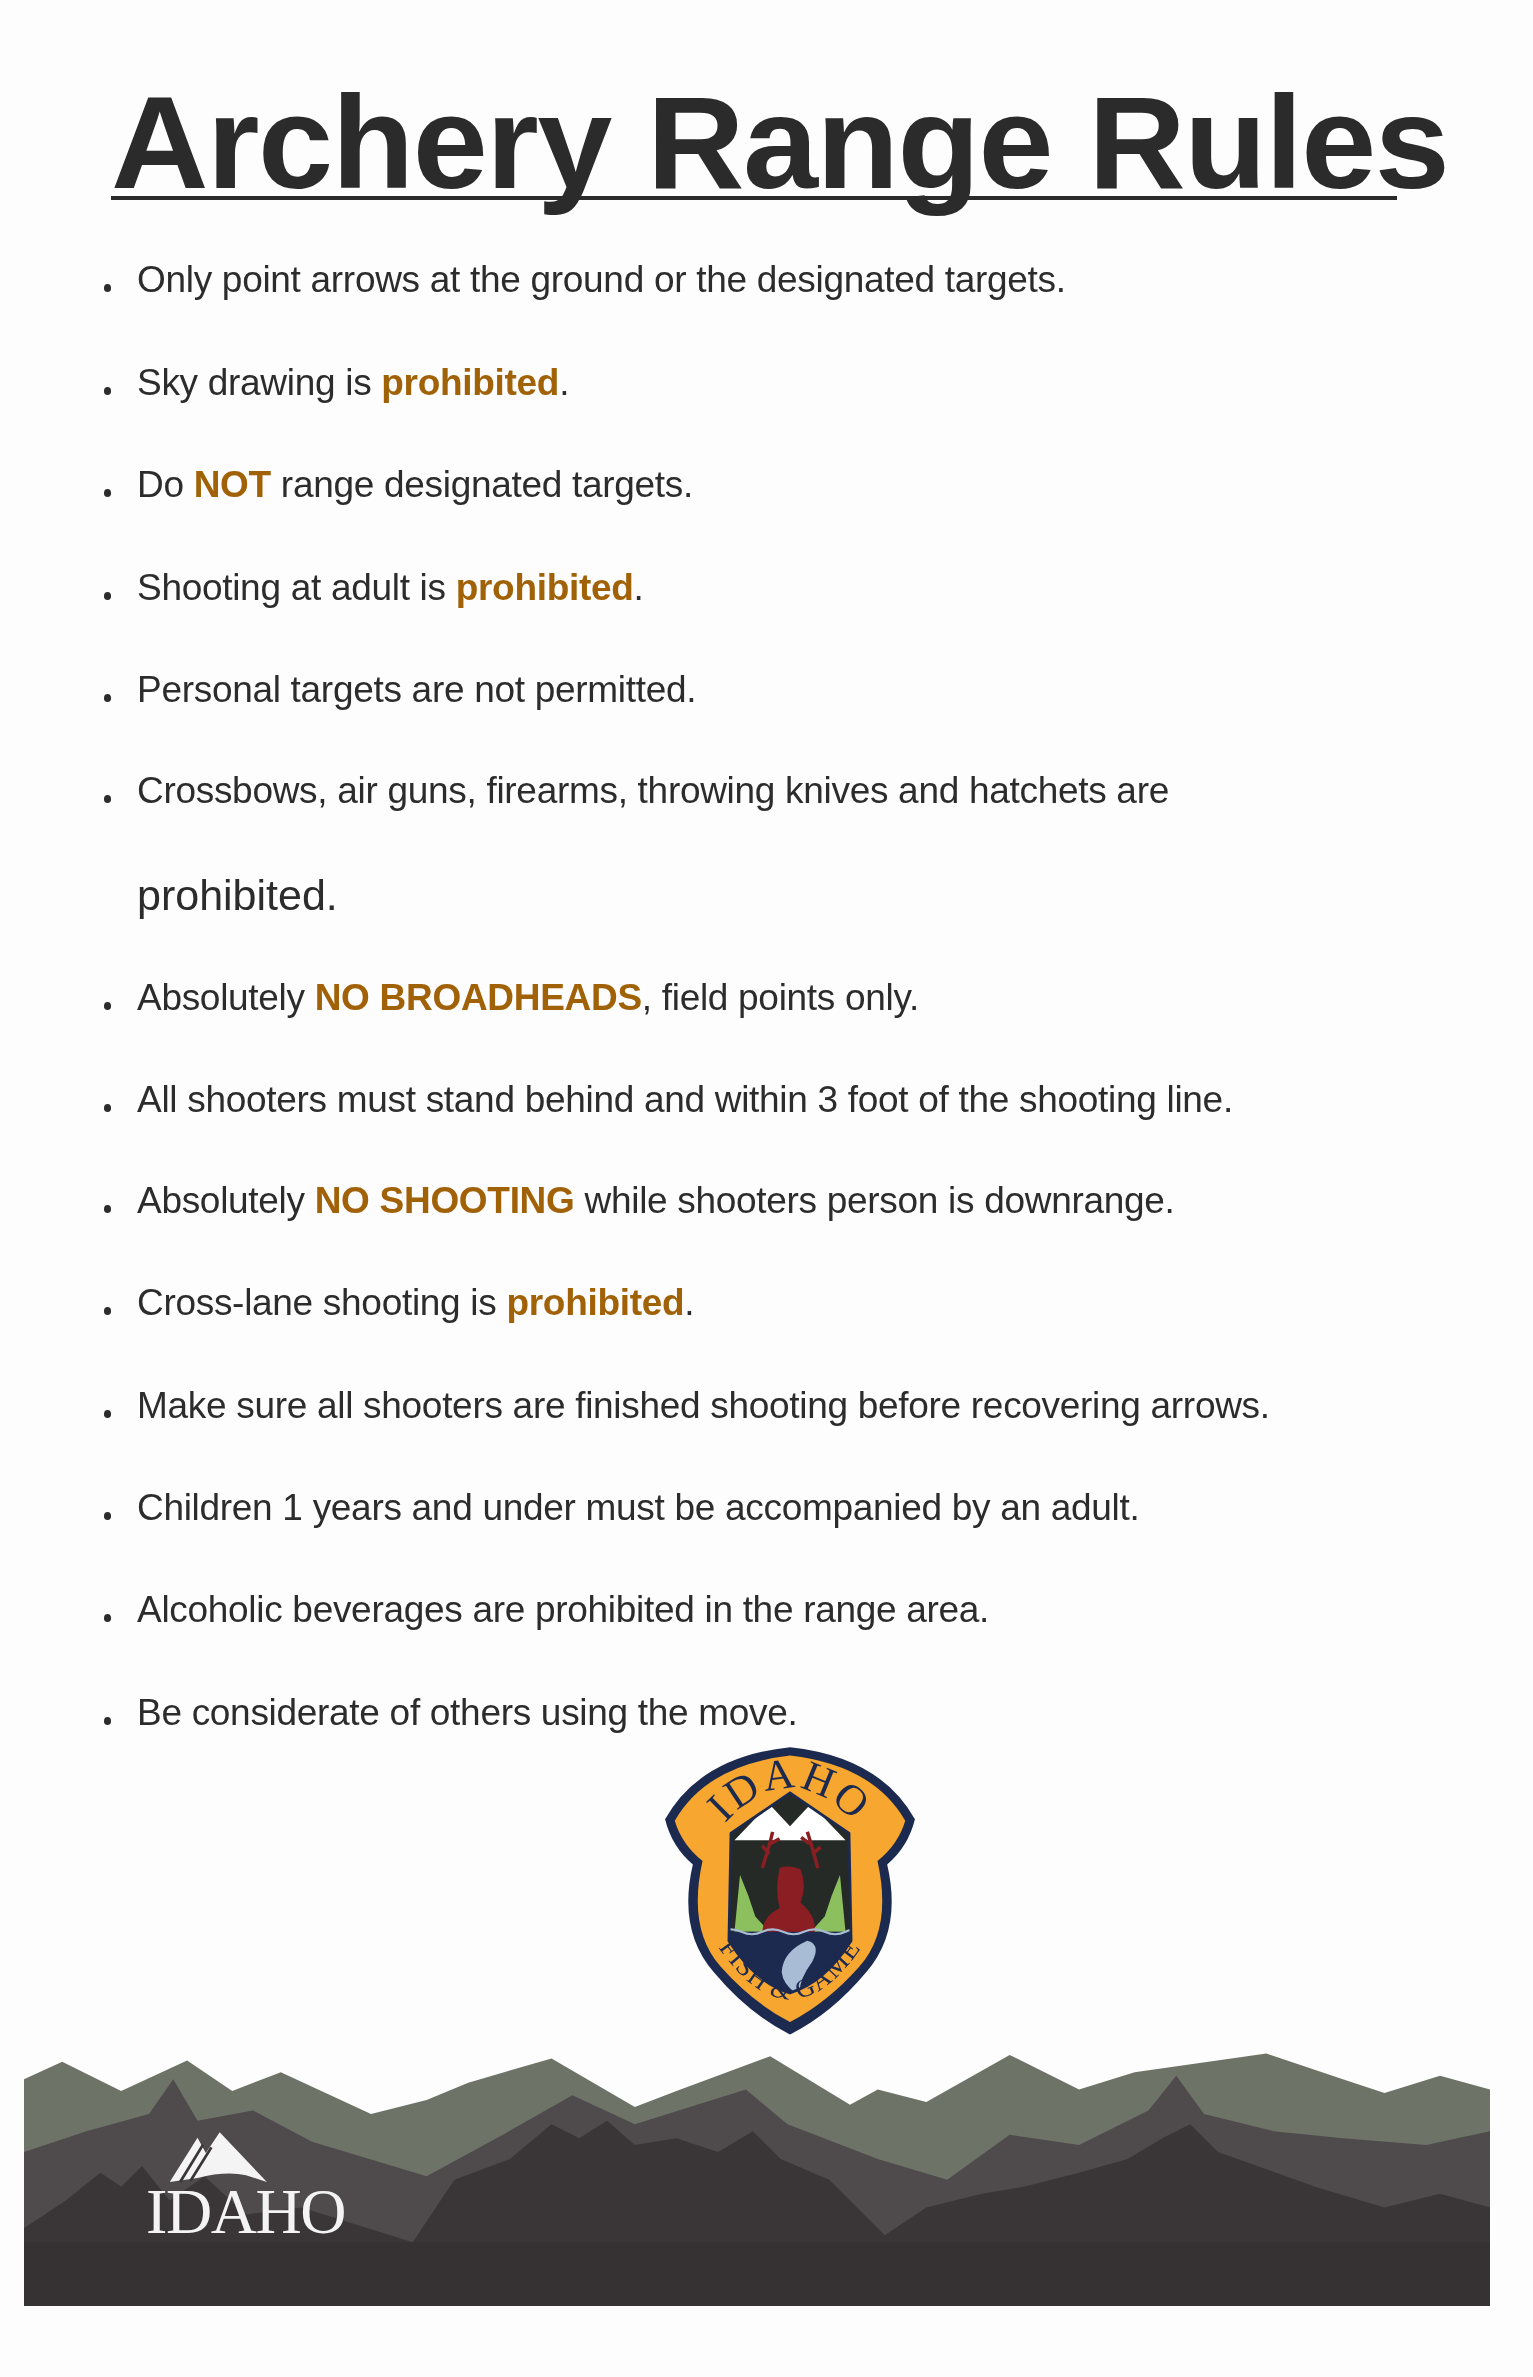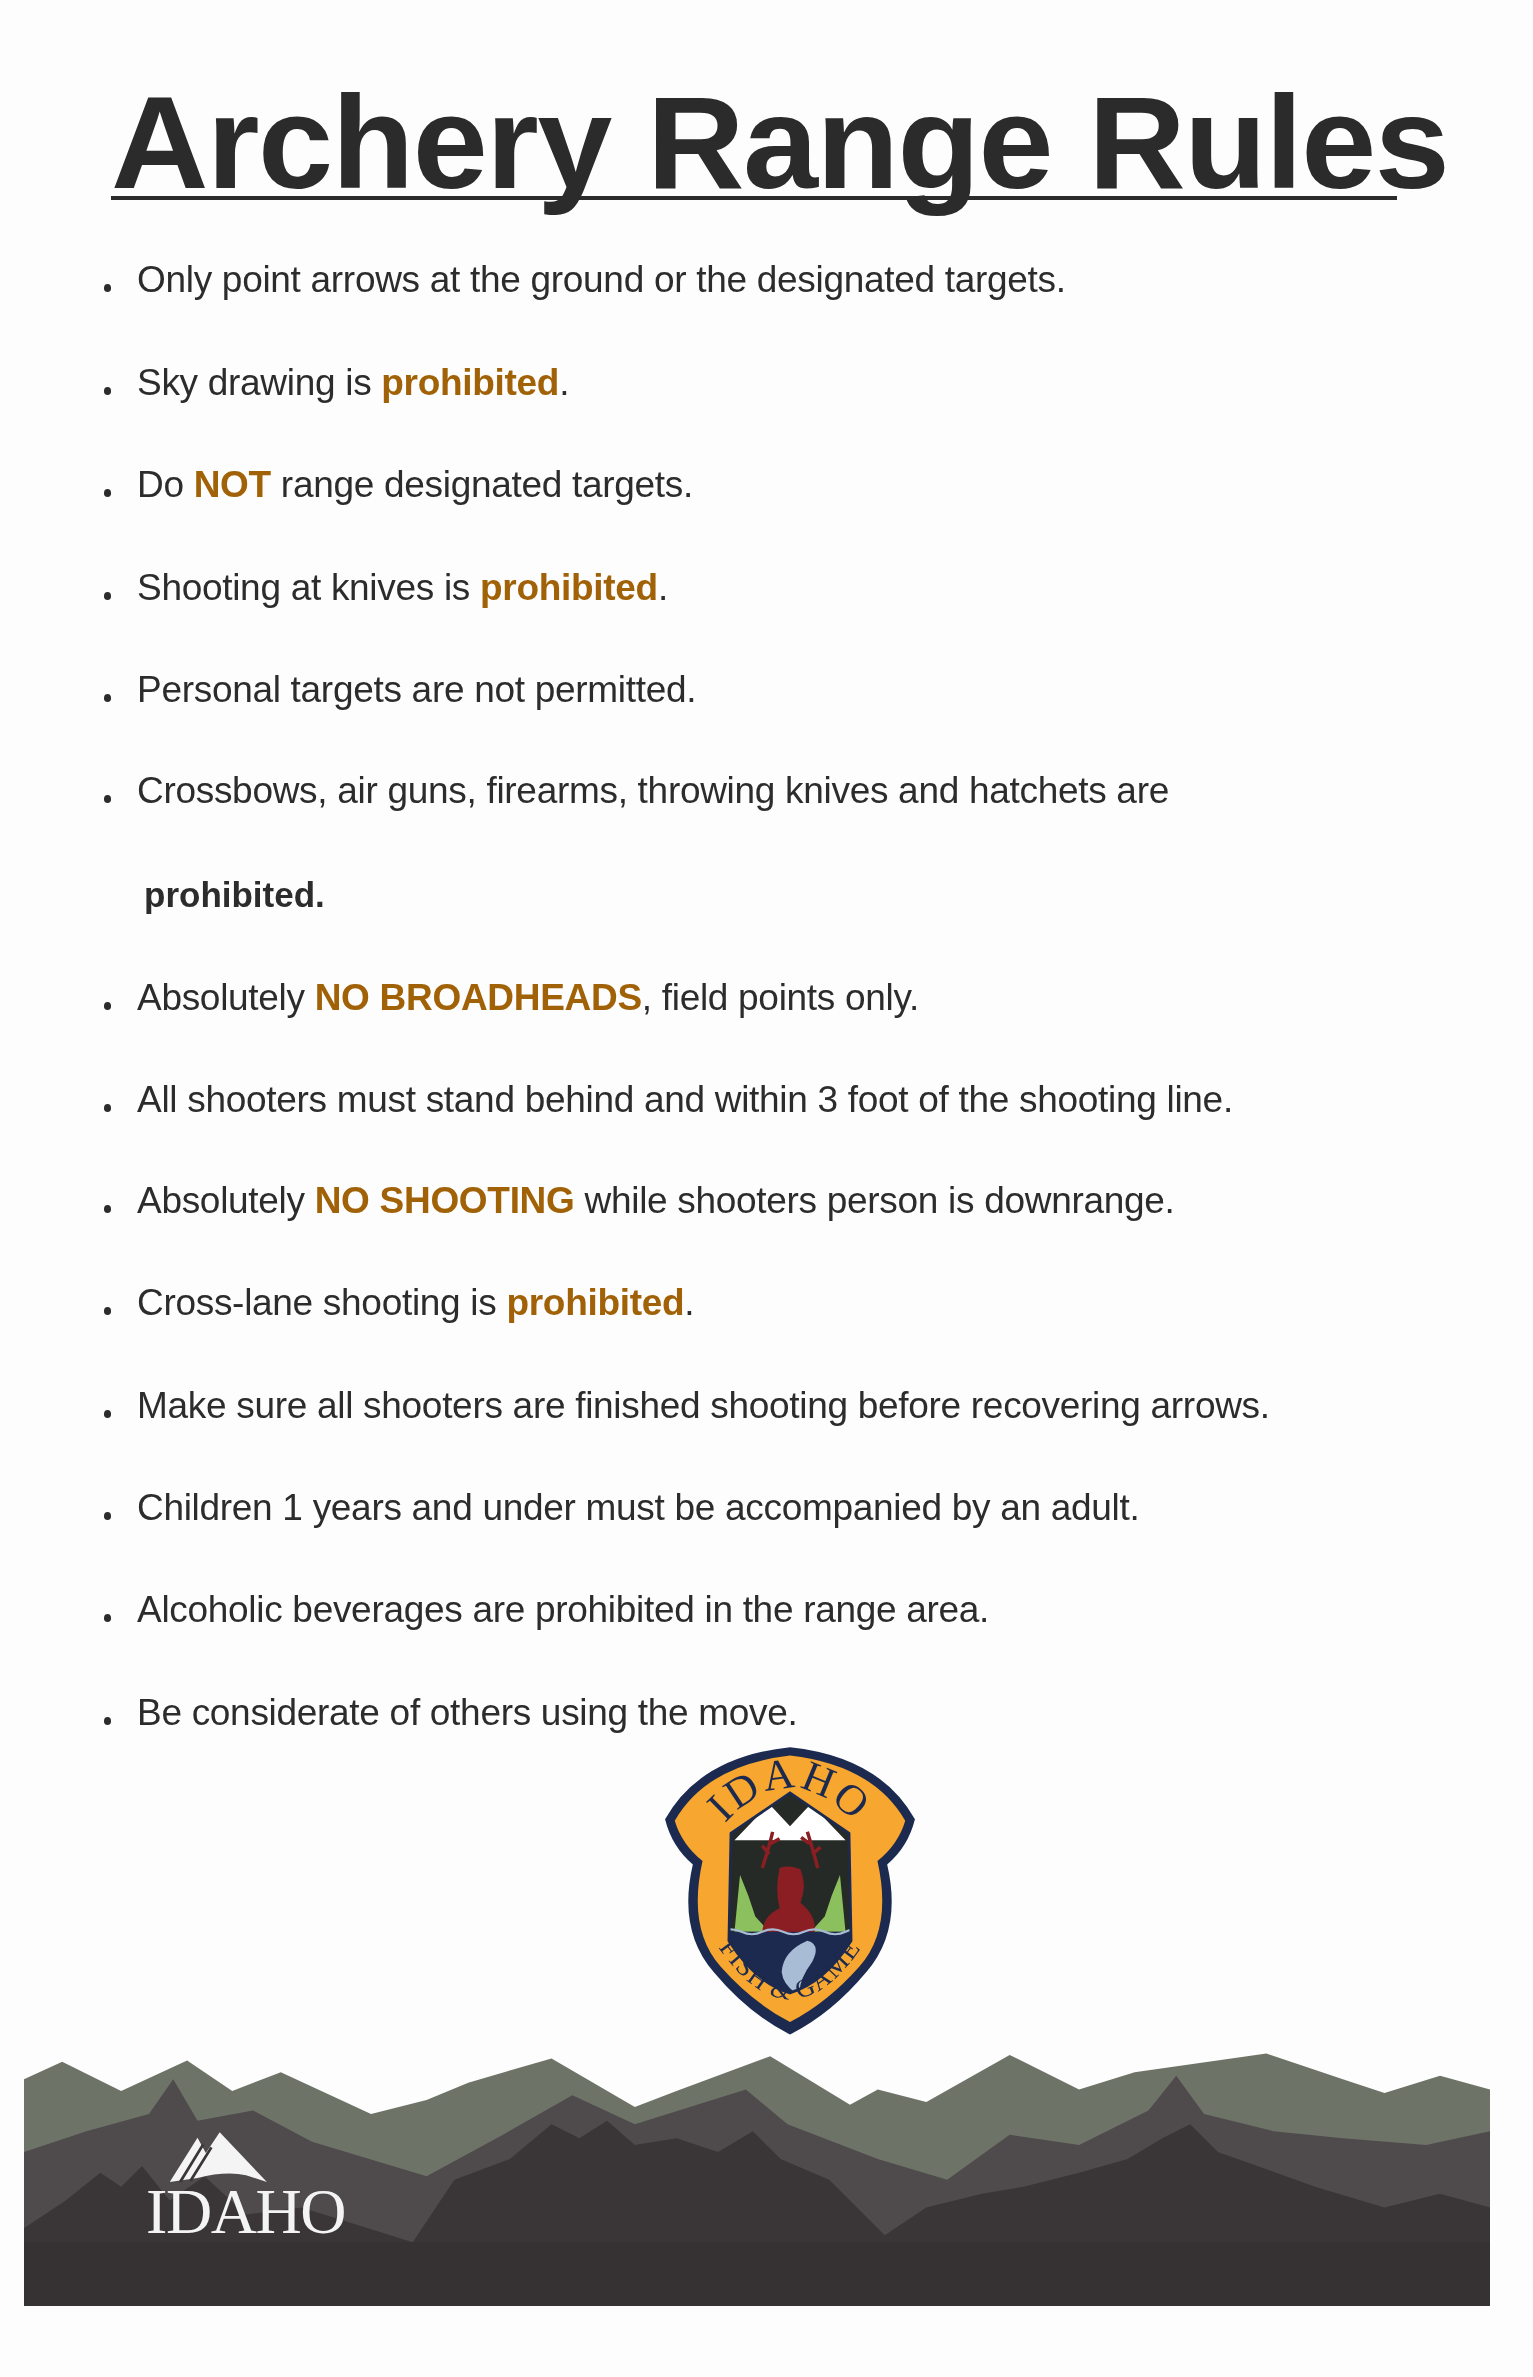--- a/index.html
+++ b/index.html
@@ -20,21 +20,21 @@
   .rules { position:absolute; left:0; top:0; width:1533px; }
   .rule {
     position:absolute; left:104px; font-size:37px; line-height:44px; color:#2c2c2c;
     white-space:nowrap; letter-spacing:-0.3px;
   }
   .rule .dot {
     position:absolute; left:0; top:26px; width:7px; height:7.6px; border-radius:50%; background:#2c2c2c;
   }
   .rule .text { position:absolute; left:33px; top:0; }
   .rule b { font-weight:bold; color:#a16207; }
-  .cont { position:absolute; left:144px; font-size:35px; line-height:44px; font-weight:bold; color:#2c2c2c; }
+  .cont { position:absolute; left:137px; font-size:43px; line-height:44px; font-weight:normal; color:#2c2c2c; }
 
   .badge { position:absolute; left:658px; top:1743px; width:264px; height:295px; }
   .banner { position:absolute; left:24px; top:2048px; width:1466px; height:258px; overflow:hidden; }
   .idaho-logo { position:absolute; left:142px; top:2132px; width:222px; height:139px; }
   .idaho-word {
     position:absolute; left:146px; top:2177px; font-family:"Liberation Serif", serif;
     font-size:64px; color:#f4f4f4; letter-spacing:-1.4px; line-height:69px;
   }
 </style>
 </head>
@@ -51,21 +51,21 @@
   <div class="rule" style="top:361px">
     <span class="dot"></span>
     <span class="text"><span>Sky drawing is </span><b>prohibited</b><span>.</span></span>
   </div>
   <div class="rule" style="top:463px">
     <span class="dot"></span>
     <span class="text"><span>Do </span><b>NOT</b><span> range designated targets.</span></span>
   </div>
   <div class="rule" style="top:566px">
     <span class="dot"></span>
-    <span class="text"><span>Shooting at knives is </span><b>prohibited</b><span>.</span></span>
+    <span class="text"><span>Shooting at adult is </span><b>prohibited</b><span>.</span></span>
   </div>
   <div class="rule" style="top:668px">
     <span class="dot"></span>
     <span class="text"><span>Personal targets are not permitted.</span><b></b><span></span></span>
   </div>
   <div class="rule" style="top:769px">
     <span class="dot"></span>
     <span class="text"><span>Crossbows, air guns, firearms, throwing knives and hatchets are</span><b></b><span></span></span>
   </div>
   <div class="cont" style="top:873px">prohibited.</div>

